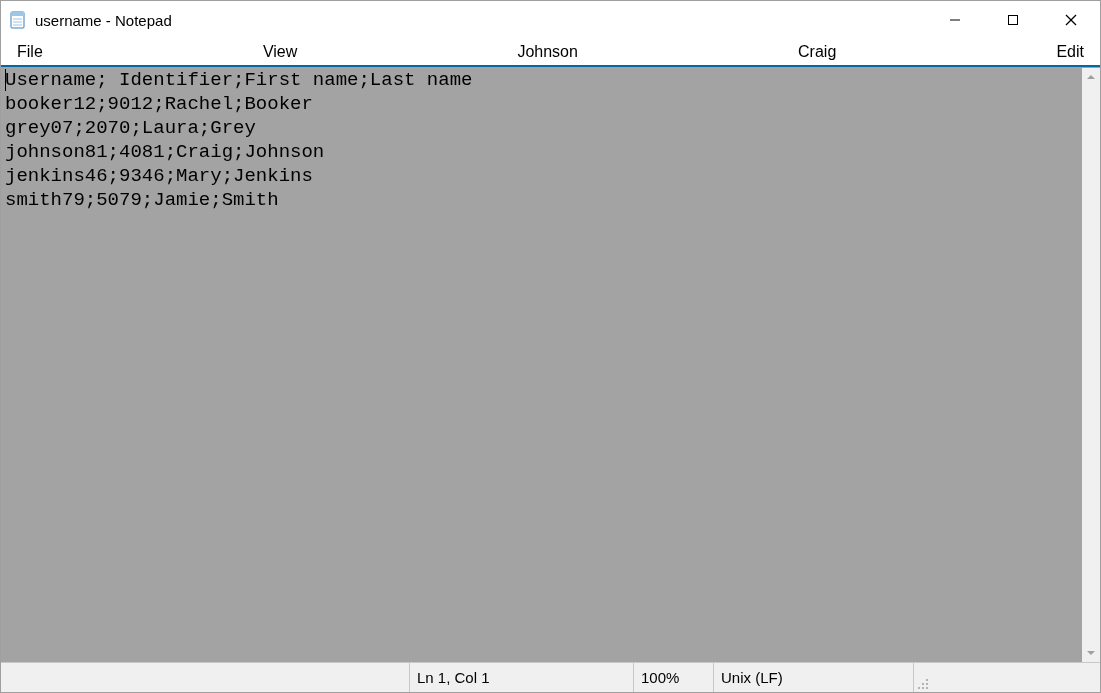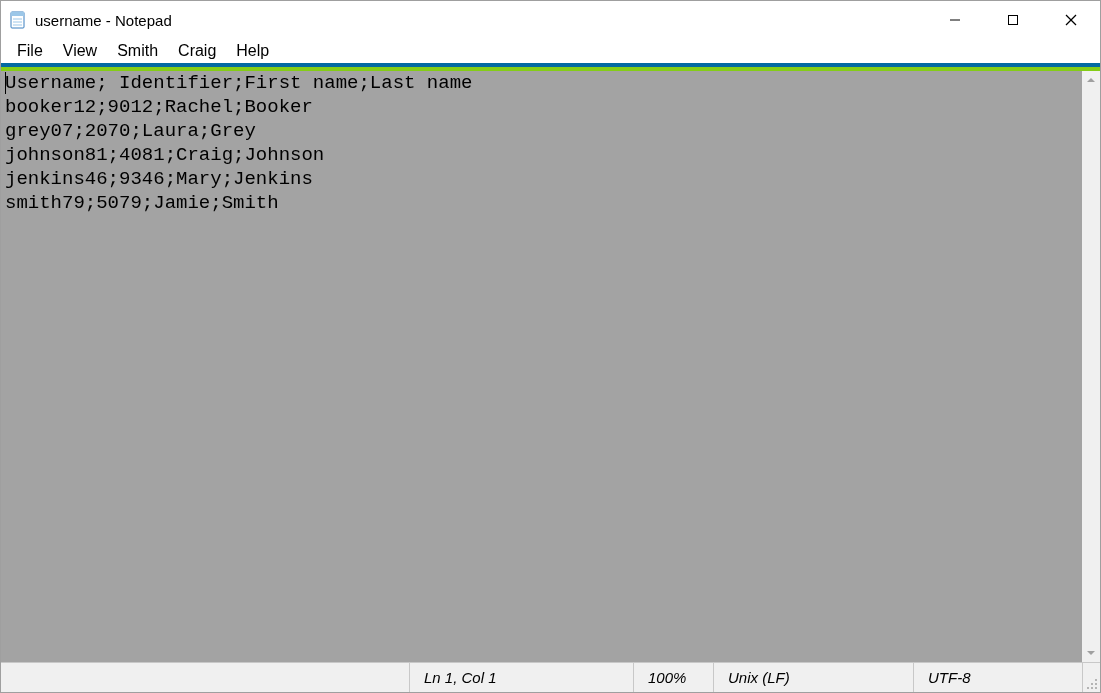--- a/index.html
+++ b/index.html
@@ -40,32 +40,33 @@
       width: 58px; height: 100%;
       display: flex; align-items: center; justify-content: center;
       color: #000;
     }
     .win-btn svg { display: block; }
     .menubar {
       height: 28px;
       display: flex; align-items: center;
       padding: 0 6px;
       background: #ffffff;
-      border-bottom: 4px solid #0369a1;
+      border-bottom: 2px solid #0369a1;
+      justify-content: space-between;
     }
     .menu-item {
       padding: 2px 10px;
       font-size: 16px;
       color: #000;
     }
     .content-wrap {
       flex: 1;
       display: flex;
       position: relative;
-      border-top: 4px solid #84cc16;
+      border-top: 1px solid #84cc16;
       min-height: 0;
     }
     .text-area {
       flex: 1;
       font-family: Consolas, "Courier New", monospace;
       font-size: 19px;
       line-height: 24px;
       padding: 0 4px;
       white-space: pre;
       color: #000;
@@ -96,22 +97,21 @@
       height: 30px;
       border-top: 1px solid #c8c8c8;
       background: #f0f0f0;
       display: flex;
       font-size: 15px;
       color: #000;
     }
     .status-cell {
       border-left: 1px solid #c8c8c8;
       display: flex; align-items: center;
-      padding: 0 14px;
-      font-style: italic;
+      padding: 0 7px;
     }
     .status-spacer { flex: 0 0 408px; border-left: none; }
     .status-lncol { width: 224px; }
     .status-zoom { width: 80px; text-align: right; }
     .status-eol { width: 200px; }
     .status-enc { flex: 1; }
     .resize-grip {
       width: 18px;
       display:flex; align-items:flex-end; justify-content:flex-end;
       padding: 2px;
@@ -150,23 +150,23 @@
             <line x1="1" y1="1" x2="11" y2="11" stroke="#000" stroke-width="1.2"></line>
             <line x1="11" y1="1" x2="1" y2="11" stroke="#000" stroke-width="1.2"></line>
           </svg>
       </div>
     </div>
   </div>
 
   <div class="menubar">
     <span class="menu-item">File</span>
     <span class="menu-item">View</span>
-    <span class="menu-item">Smith</span>
+    <span class="menu-item">Johnson</span>
     <span class="menu-item">Craig</span>
-    <span class="menu-item">Help</span>
+    <span class="menu-item">Edit</span>
   </div>
 
   <div class="content-wrap">
     <div class="text-area"><span class="caret"></span>Username; Identifier;First name;Last name
 booker12;9012;Rachel;Booker
 grey07;2070;Laura;Grey
 johnson81;4081;Craig;Johnson
 jenkins46;9346;Mary;Jenkins
 smith79;5079;Jamie;Smith</div>
     <div class="scrollbar-v">
@@ -181,21 +181,20 @@
           </svg>
       </div>
     </div>
   </div>
 
   <div class="statusbar">
     <div class="status-cell status-spacer"></div>
     <div class="status-cell status-lncol">Ln 1, Col 1</div>
     <div class="status-cell status-zoom">100%</div>
     <div class="status-cell status-eol">Unix (LF)</div>
-    <div class="status-cell status-enc">UTF-8</div>
     <div class="resize-grip">
       <svg width="12" height="12" viewBox="0 0 12 12">
         <circle cx="10" cy="10" r="1" fill="#a0a0a0"></circle>
         <circle cx="6" cy="10" r="1" fill="#a0a0a0"></circle>
         <circle cx="10" cy="6" r="1" fill="#a0a0a0"></circle>
         <circle cx="2" cy="10" r="1" fill="#a0a0a0"></circle>
         <circle cx="6" cy="6" r="1" fill="#a0a0a0"></circle>
         <circle cx="10" cy="2" r="1" fill="#a0a0a0"></circle>
       </svg>
     </div>

